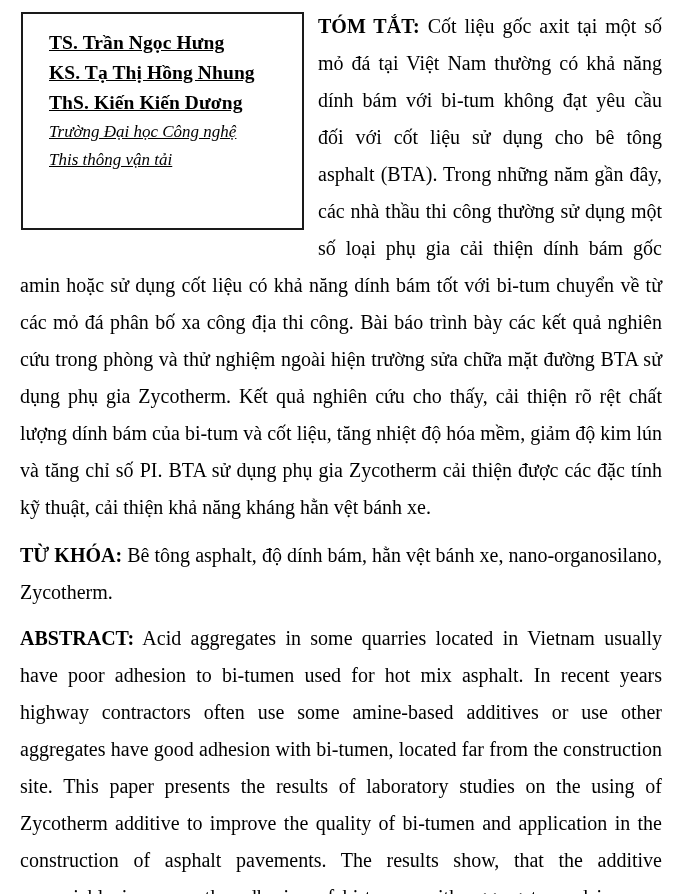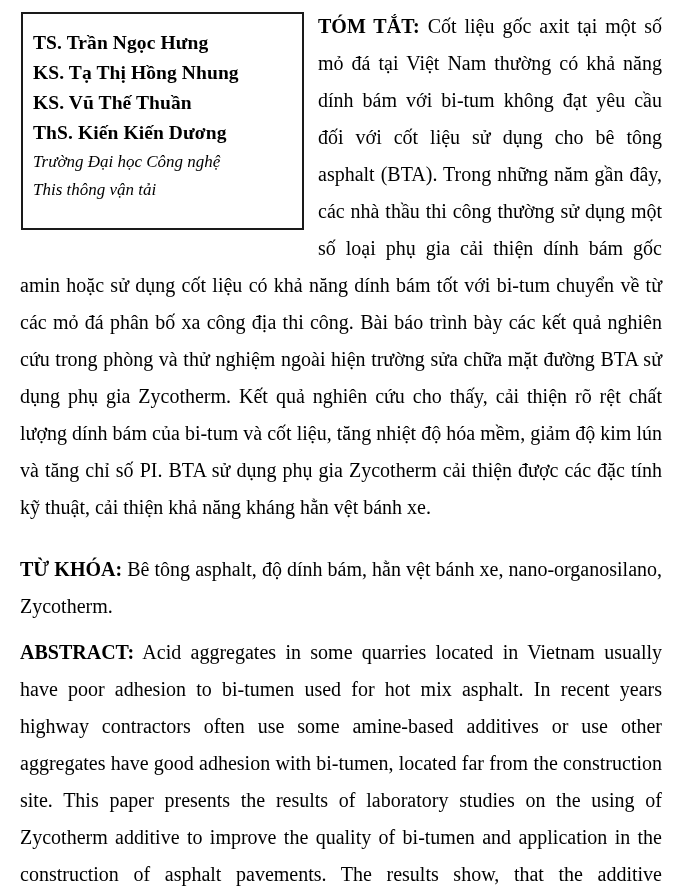--- a/index.html
+++ b/index.html
@@ -24,22 +24,23 @@
     box-sizing: border-box;
   }
 
   
   .author-box {
     float: left;
     box-sizing: border-box;
     width: 283px;
     margin: 12px 14px 6px 21px;
     border: 2px solid #1a1a1a;
-    padding: 14px 10px 12px 10px;
+    padding: 14px 10px 12px 26px;
     height: 218px;
+    text-decoration: underline;
   }
   .author-line {
     font-weight: bold;
     font-size: 19.5px;
     line-height: 30px;
     white-space: nowrap;
     letter-spacing: 0.1px;
   }
   .affiliation-line {
     font-style: italic;
@@ -67,37 +68,36 @@
   .para + .para {
     margin-top: 9px;
   }
 
   
   .clear-block {
     clear: left;
   }
 
   .section-gap {
-    margin-top: 25px;
+    margin-top: 11px;
   }
 
   .bottom-block {
     padding: 0 18px 0 20px;
     box-sizing: border-box;
   }
 </style>
 </head>
 <body>
 
 <div class="page">
 
   <div class="author-box">
     <div class="author-line">TS. Trần Ngọc Hưng</div>
     <div class="author-line">KS. Tạ Thị Hồng Nhung</div>
-    <div class="author-line">KS. Vũ Thế Thuần</div>
     <div class="author-line">ThS. Kiến Kiến Dương</div>
     <div class="affiliation-line">Trường Đại học Công nghệ</div>
     <div class="affiliation-line">This thông vận tải</div>
   </div>
 
   <div class="abstract-wrap">
     <p class="para"><span class="lead">TÓM TẮT:</span><span> Cốt liệu gốc axit tại một số mỏ đá tại Việt Nam thường có khả năng dính bám với bi-tum không đạt yêu cầu đối với cốt liệu sử dụng cho bê tông asphalt (BTA). Trong những năm gần đây, các nhà thầu thi công thường sử dụng một số loại phụ gia cải thiện dính bám gốc amin hoặc sử dụng cốt liệu có khả năng dính bám tốt với bi-tum chuyển về từ các mỏ đá phân bố xa công địa thi công. Bài báo trình bày các kết quả nghiên cứu trong phòng và thử nghiệm ngoài hiện trường sửa chữa mặt đường BTA sử dụng phụ gia Zycotherm. Kết quả nghiên cứu cho thấy, cải thiện rõ rệt chất lượng dính bám của bi-tum và cốt liệu, tăng nhiệt độ hóa mềm, giảm độ kim lún và tăng chỉ số PI. BTA sử dụng phụ gia Zycotherm cải thiện được các đặc tính kỹ thuật, cải thiện khả năng kháng hằn vệt bánh xe.</span></p>
   </div>
 
   <div class="bottom-block clear-block">

